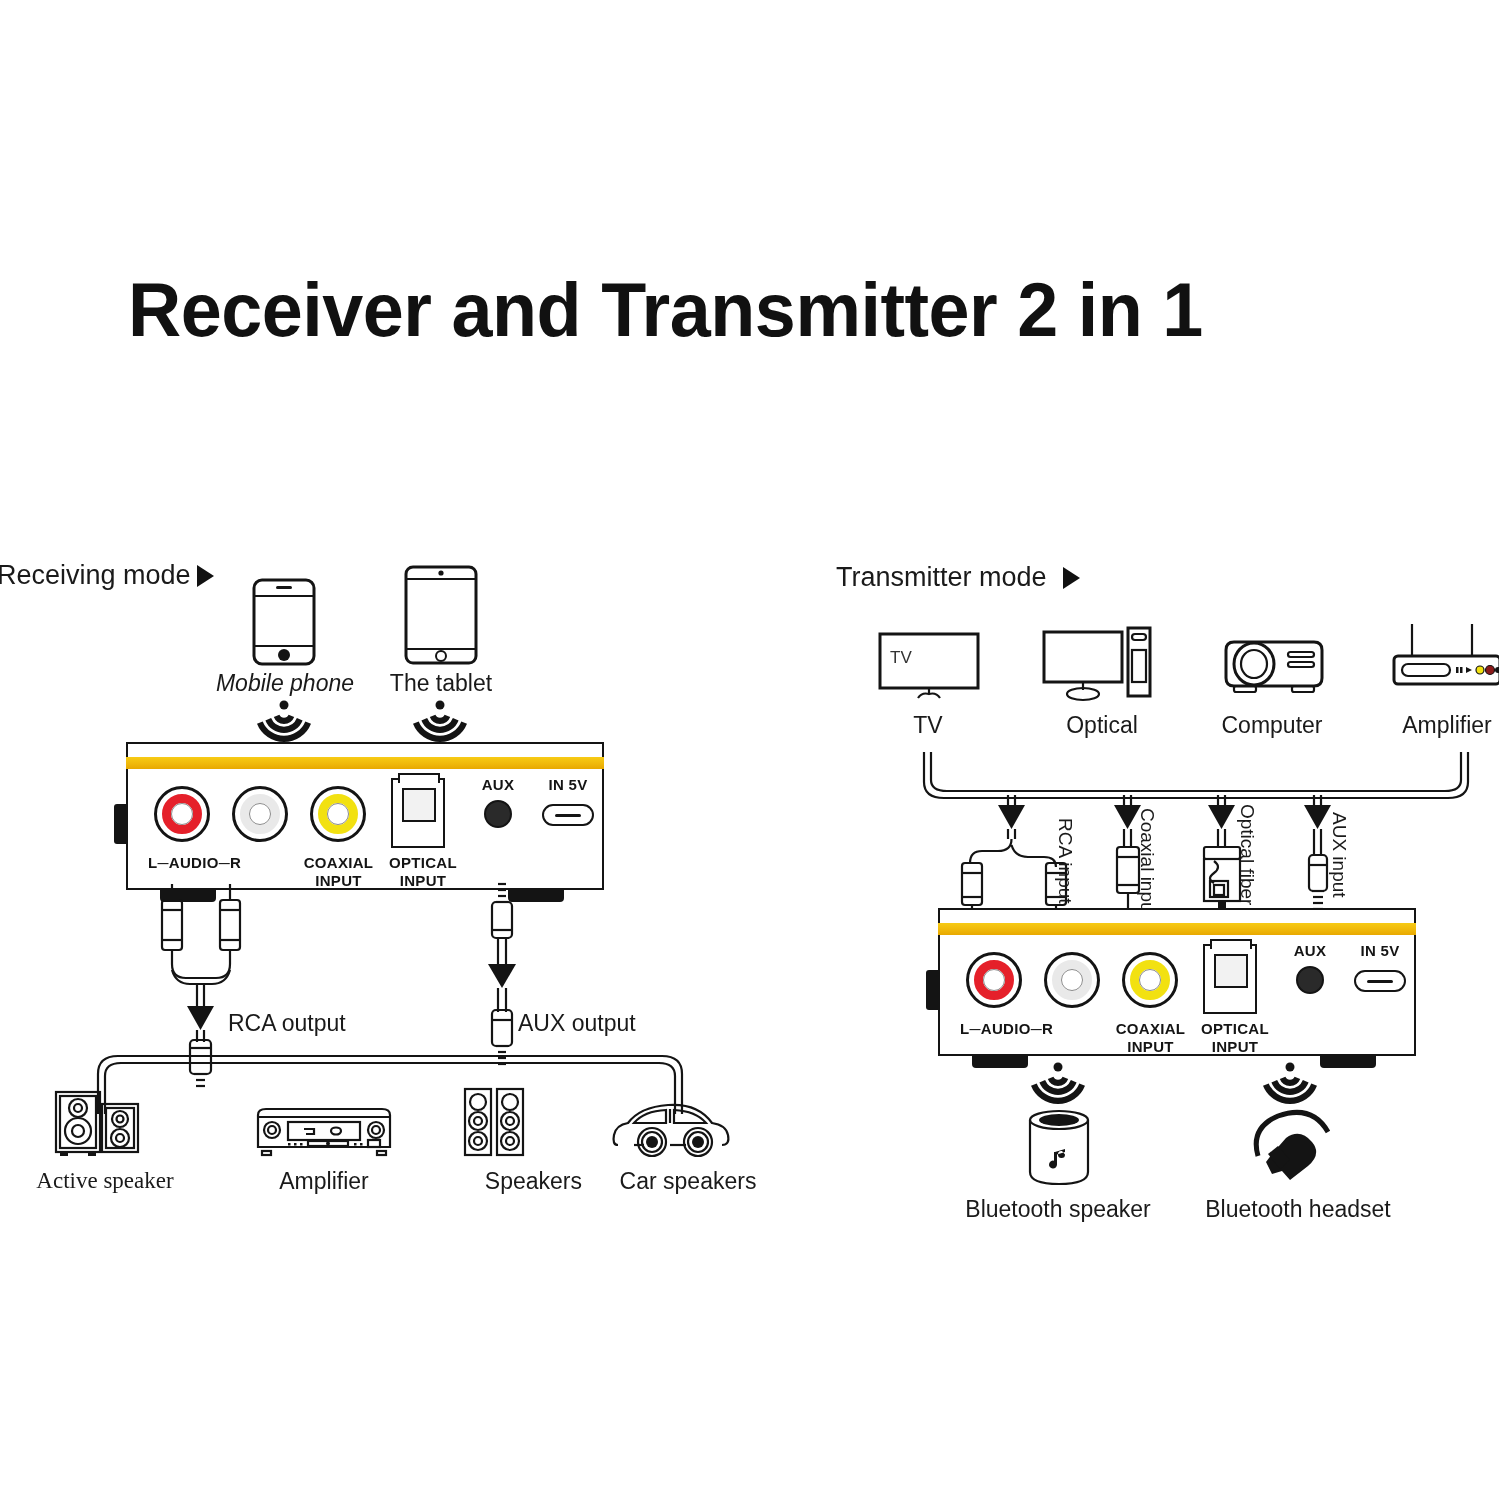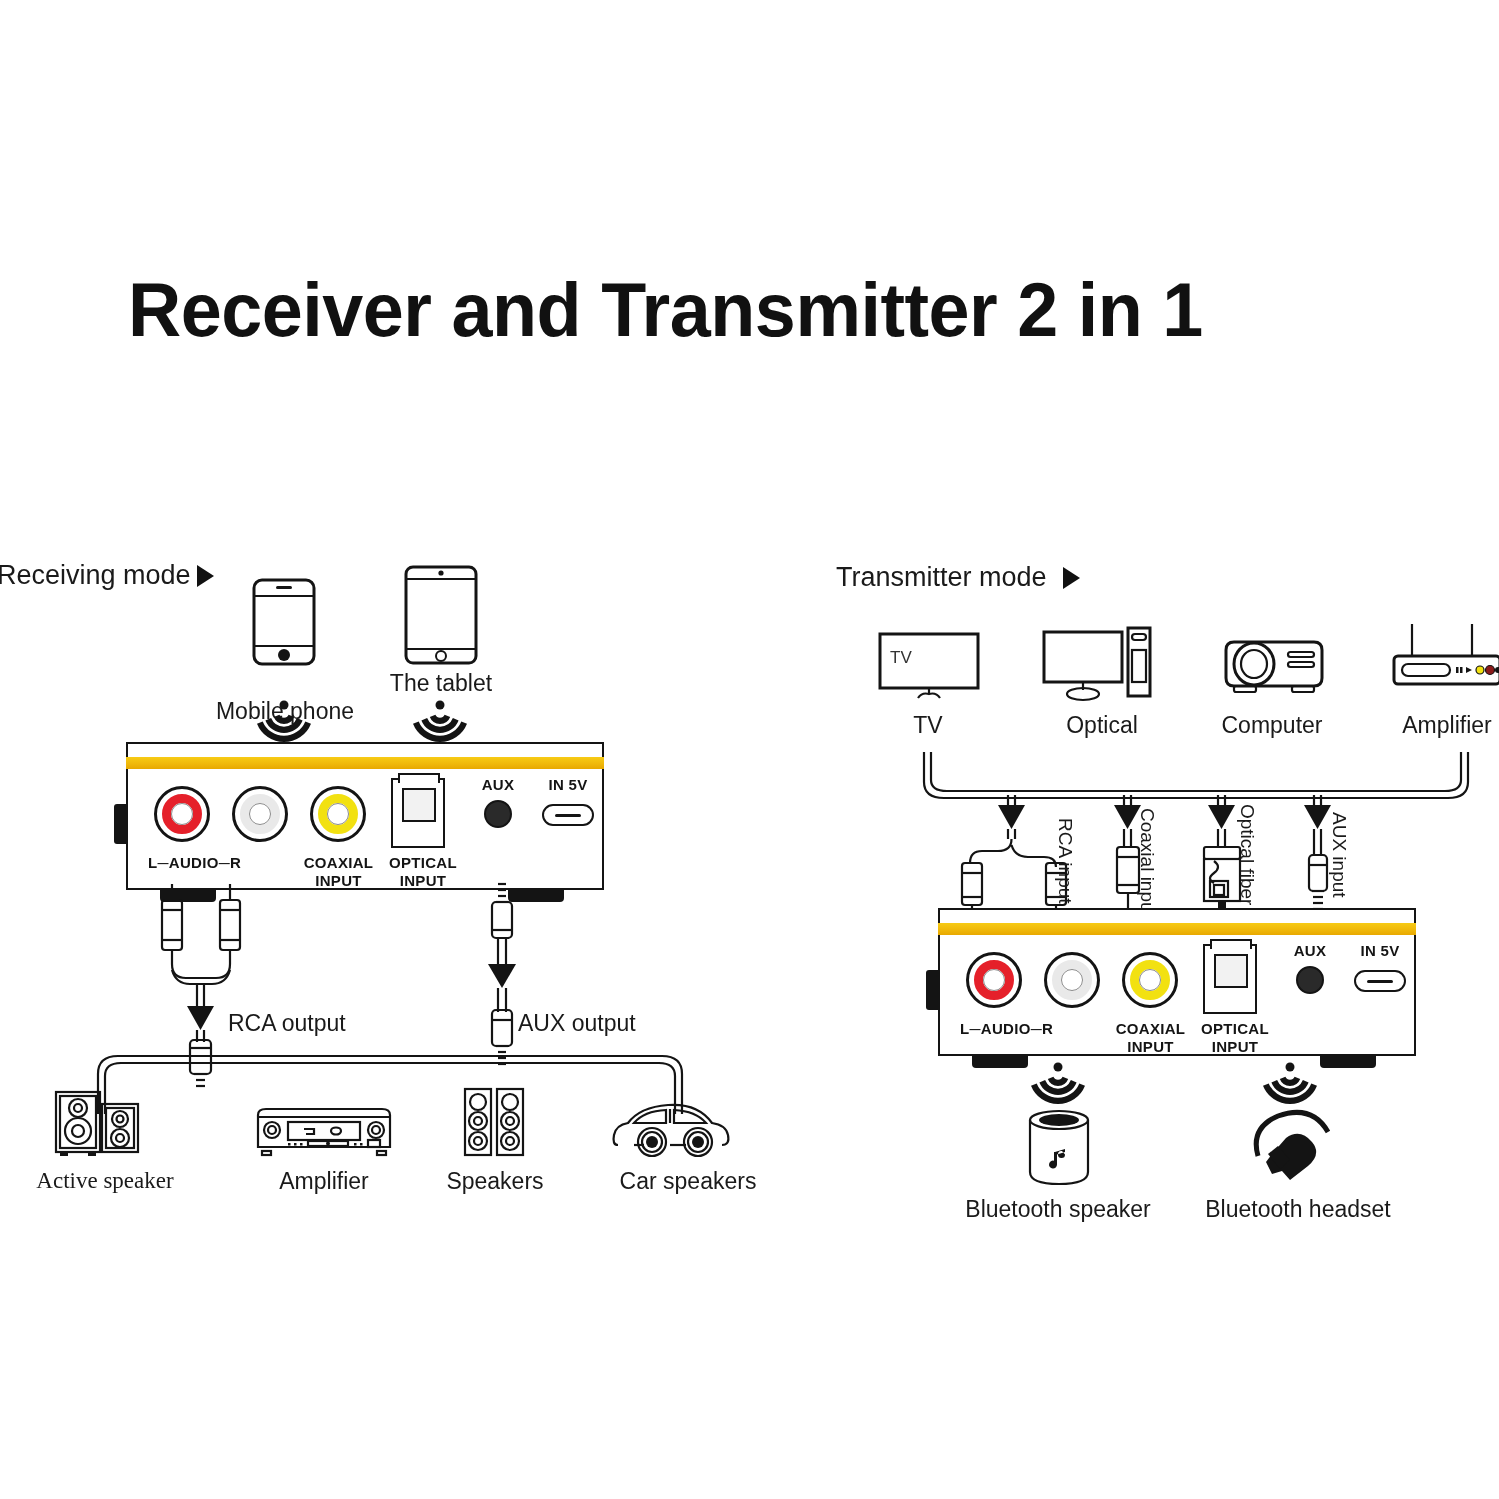--- a/index.html
+++ b/index.html
@@ -221,21 +221,21 @@
 
   <div class="abs" style="left:252px; top:578px;">
     <svg width="64" height="88" viewBox="0 0 64 88">
       <rect class="ln" x="2" y="2" width="60" height="84" rx="8"></rect>
       <line class="ln2" x1="2" y1="18" x2="62" y2="18"></line>
       <line class="ln2" x1="2" y1="68" x2="62" y2="68"></line>
       <rect class="fl" x="24" y="8" width="16" height="3" rx="1.5"></rect>
       <circle class="fl" cx="32" cy="77" r="6"></circle>
     </svg>
   </div>
-  <div class="abs caption" style="left:215px; top:698px; width:140px;">Mobile phone</div>
+  <div class="abs caption" style="left:215px; top:670px; width:140px;font-style:italic;">Mobile phone</div>
   <div class="abs" style="left:259px; top:700px;">
     <svg width="50" height="42" viewBox="0 0 50 42">
       <circle class="fl" cx="25" cy="5" r="4.5"></circle>
       <path class="fl" d="M25 24 a11 11 0 0 1 -10.2 -6.9 l5.6 -2.3 a5 5 0 0 0 9.2 0 l5.6 2.3 A11 11 0 0 1 25 24z"></path>
       <path class="fl" d="M25 33 a20 20 0 0 1 -18.6 -12.6 l5.7 -2.3 a14 14 0 0 0 25.8 0 l5.7 2.3 A20 20 0 0 1 25 33z"></path>
       <path class="fl" d="M25 42 a29 29 0 0 1 -27 -18.3 l5.7 -2.3 a23 23 0 0 0 42.6 0 l5.7 2.3 A29 29 0 0 1 25 42z"></path>
     </svg>
   </div>
 
   <div class="abs" style="left:404px; top:565px;">
@@ -417,21 +417,21 @@
       <circle class="ln2" cx="15" cy="52" r="9"></circle>
       <circle class="ln2" cx="15" cy="52" r="4"></circle>
       <rect class="ln2" x="34" y="0" width="26" height="66"></rect>
       <circle class="ln2" cx="47" cy="13" r="8"></circle>
       <circle class="ln2" cx="47" cy="32" r="9"></circle>
       <circle class="ln2" cx="47" cy="32" r="4"></circle>
       <circle class="ln2" cx="47" cy="52" r="9"></circle>
       <circle class="ln2" cx="47" cy="52" r="4"></circle>
     </svg>
   </div>
-  <div class="abs caption" style="left:432px; top:1168px; width:126px;">Speakers</div>
+  <div class="abs caption" style="left:456px; top:1168px; width:126px;text-align:right;">Speakers</div>
 
   <div class="abs" style="left:612px; top:1097px;">
     <svg width="118" height="62" viewBox="0 0 118 62">
       <path class="ln2" d="M6 48 Q0 48 2 38 Q4 28 16 26 Q28 10 56 8 Q86 6 100 26 Q114 28 116 38 Q118 48 110 48"></path>
       <path class="ln2" d="M22 26 Q32 14 54 13 L54 26 Z"></path>
       <path class="ln2" d="M62 13 Q84 14 94 26 L62 26 Z"></path>
       <line class="ln2" x1="58" y1="12" x2="58" y2="26"></line>
       <line class="ln2" x1="22" y1="48" x2="32" y2="48"></line>
       <line class="ln2" x1="58" y1="48" x2="74" y2="48"></line>
       <circle class="ln2" cx="40" cy="45" r="14"></circle>

